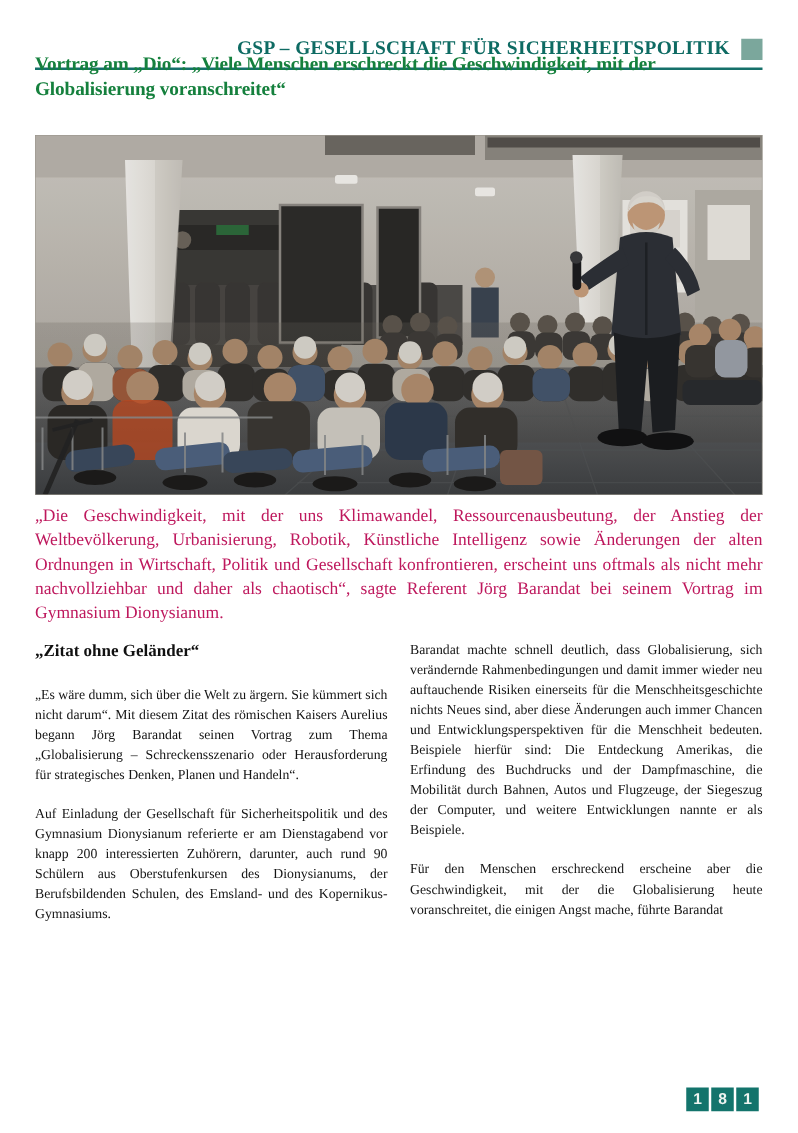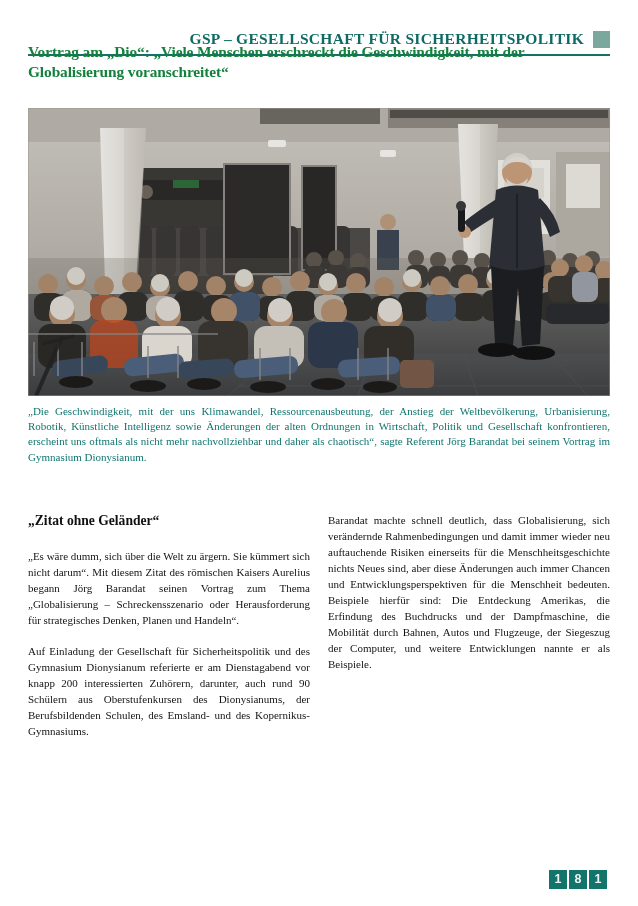--- a/index.html
+++ b/index.html
@@ -84,24 +84,24 @@
     background: #9a968f;
   }
   .photo svg { display: block; }
 
   
   .caption {
     position: absolute;
     left: 28px;
     top: 404px;
     width: 582px;
-    font-size: 11px;
+    font-size: 14px;
     line-height: 1.38;
     text-align: justify;
-    color: #0f766e;
+    color: #be185d;
   }
 
   
   .col {
     position: absolute;
     top: 512px;
     width: 282px;
   }
   .col-left  { left: 28px; }
   .col-right { left: 328px; }
@@ -458,20 +458,21 @@
   <div class="caption">„Die Geschwindigkeit, mit der uns Klimawandel, Ressourcenausbeutung, der Anstieg der Weltbevölkerung, Urbanisierung, Robotik, Künstliche Intelligenz sowie Änderungen der alten Ordnungen in Wirtschaft, Politik und Gesellschaft konfrontieren, erscheint uns oftmals als nicht mehr nachvollziehbar und daher als chaotisch“, sagte Referent Jörg Barandat bei seinem Vortrag im Gymnasium Dionysianum.</div>
 
   <div class="col col-left">
     <h2 class="subhead">„Zitat ohne Geländer“</h2>
     <p class="para">„Es wäre dumm, sich über die Welt zu ärgern. Sie kümmert sich nicht darum“. Mit diesem Zitat des römischen Kaisers Aurelius begann Jörg Barandat seinen Vortrag zum Thema „Globalisierung – Schreckensszenario oder Herausforderung für strategisches Denken, Planen und Handeln“.</p>
     <p class="para">Auf Einladung der Gesellschaft für Sicherheitspolitik und des Gymnasium Dionysianum referierte er am Dienstagabend vor knapp 200 interessierten Zuhörern, darunter, auch rund 90 Schülern aus Oberstufenkursen des Dionysianums, der Berufsbildenden Schulen, des Emsland- und des Kopernikus-Gymnasiums.</p>
   </div>
 
   <div class="col col-right">
     <p class="para">Barandat machte schnell deutlich, dass Globalisierung, sich verändernde Rahmenbedingungen und damit immer wieder neu auftauchende Risiken einerseits für die Menschheitsgeschichte nichts Neues sind, aber diese Änderungen auch immer Chancen und Entwicklungsperspektiven für die Menschheit bedeuten. Beispiele hierfür sind: Die Entdeckung Amerikas, die Erfindung des Buchdrucks und der Dampfmaschine, die Mobilität durch Bahnen, Autos und Flugzeuge, der Siegeszug der Computer, und weitere Entwicklungen nannte er als Beispiele.</p>
+    <p class="para">Für den Menschen erschreckend erscheine aber die Geschwindigkeit, mit der die Globalisierung heute voranschreitet, die einigen Angst mache, führte Barandat</p>
   </div>
 
   <div class="folio">
     <span class="folio-digit">1</span>
     <span class="folio-digit">8</span>
     <span class="folio-digit">1</span>
   </div>
 
 </div>
 

